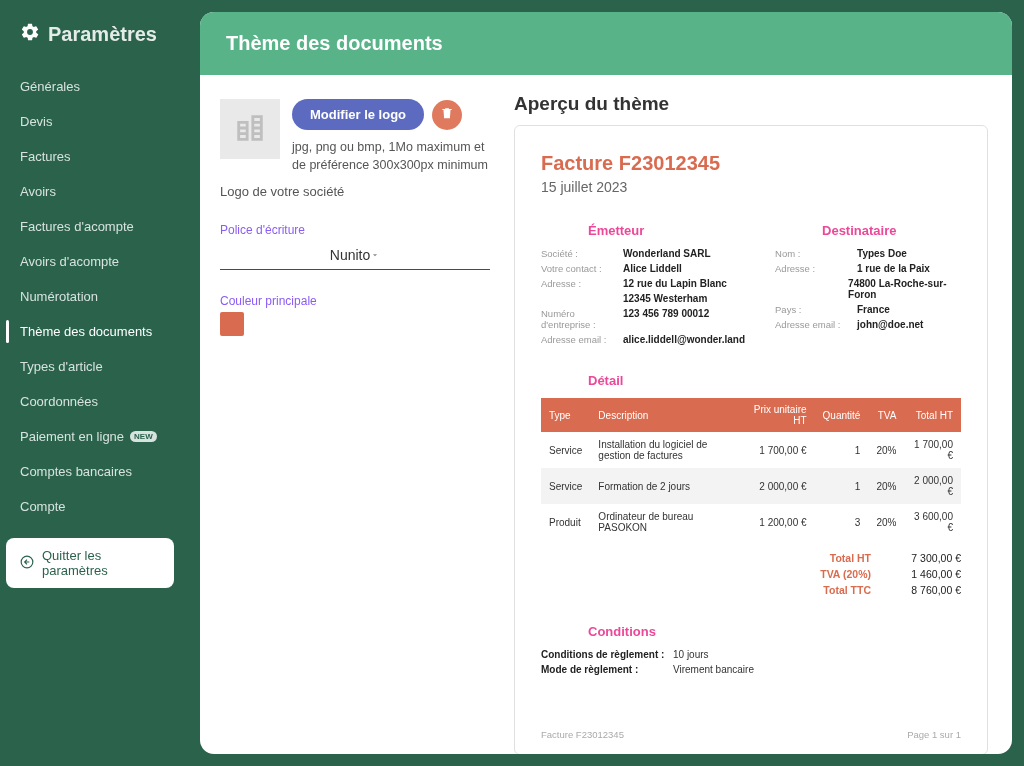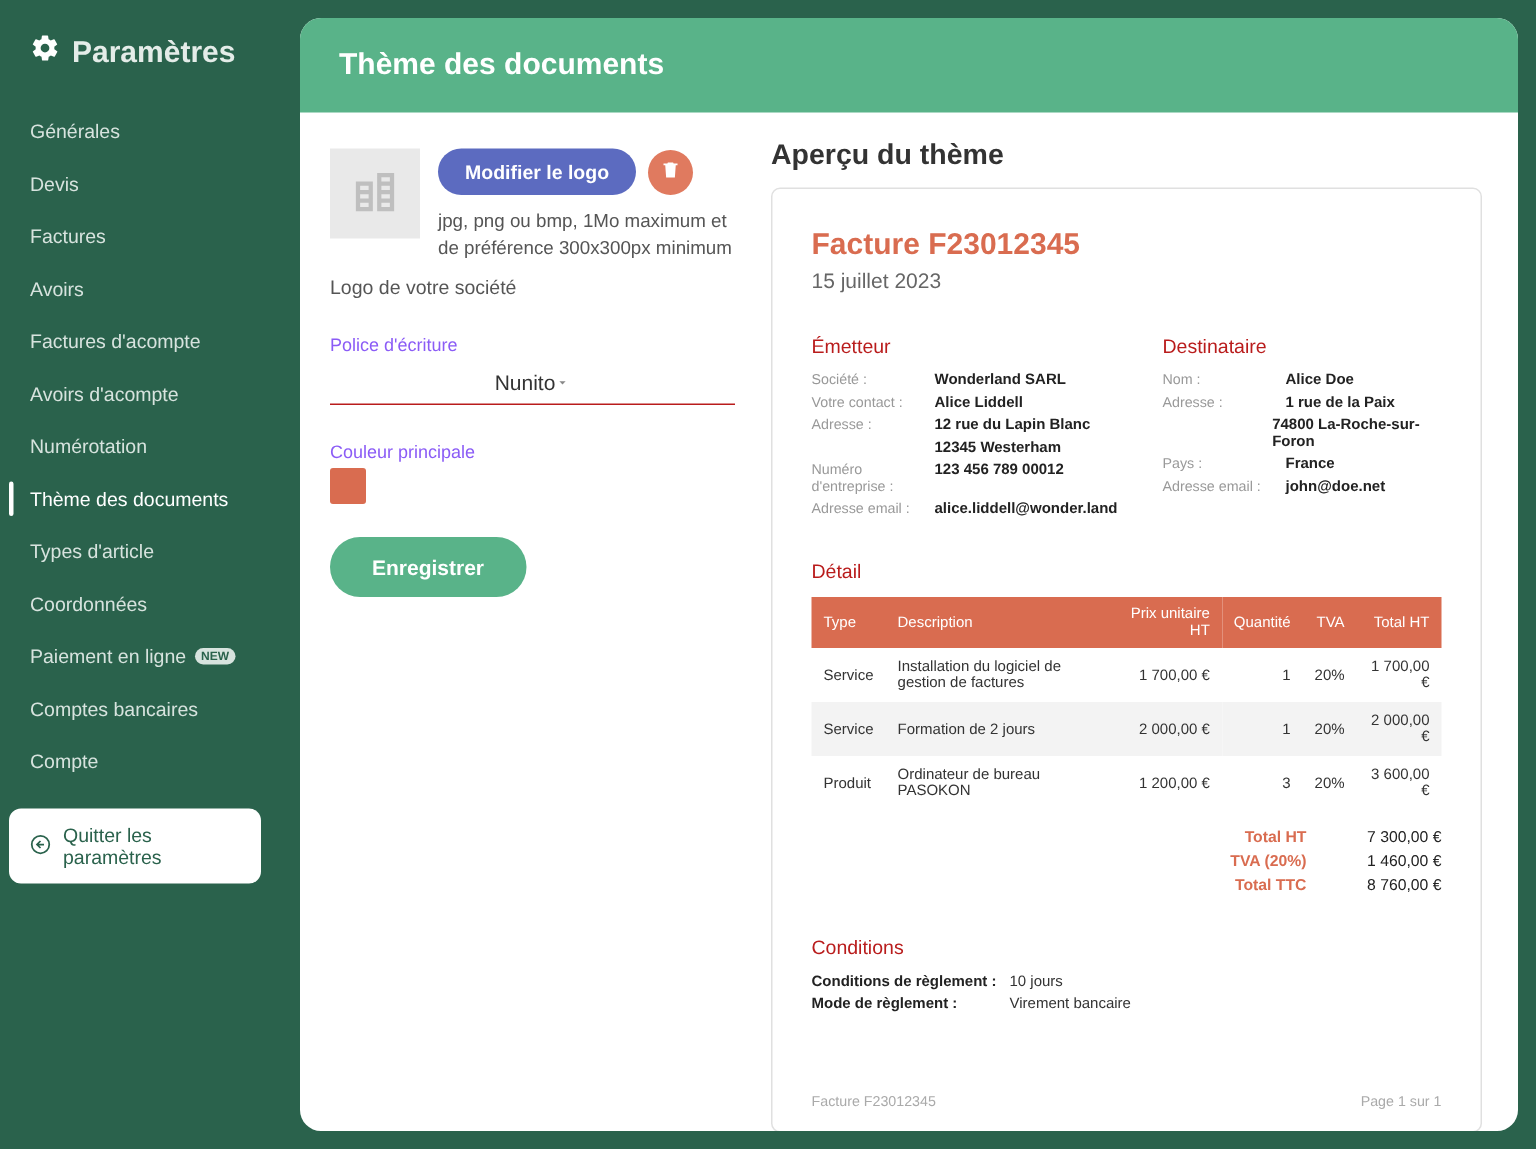--- a/index.html
+++ b/index.html
@@ -220,24 +220,25 @@
     color: #666;
     margin-bottom: 28px;
   }
   .two-col {
     display: flex;
     gap: 30px;
     margin-bottom: 24px;
   }
   .col { flex: 1; }
   .doc-h2 {
-    color: #b91c1c;
+    color: #ec4899;
     font-size: 13px;
-    font-weight: 400;
+    font-weight: 700;
     margin-bottom: 10px;
+    margin-left: 47px;
   }
   .kv { display: flex; margin-bottom: 4px; }
   .kv .k { width: 82px; color: #999; font-size: 9.5px; }
   .kv .v { font-size: 10px; color: #222; font-weight: 600; }
   .kv .v.normal { font-weight: 400; }
   .doc-table {
     width: 100%;
     border-collapse: collapse;
     font-size: 10px;
     margin-top: 6px;
@@ -380,23 +381,20 @@
           <span>
             <svg width="10" height="10" viewBox="0 0 24 24" fill="#888">
                 <path d="M7 10l5 5 5-5z"></path>
               </svg>
           </span>
         </div>
 
         <div class="section-small">Couleur principale</div>
         <div class="swatch"></div>
 
-        <div class="save-wrap">
-          <button class="btn btn-green">Enregistrer</button>
-        </div>
       </div>
 
       <div class="preview-col">
         <div class="preview-title">Aperçu du thème</div>
         <div class="doc">
           <div class="doc-h1">Facture F23012345</div>
           <div class="doc-date">15 juillet 2023</div>
 
           <div class="two-col">
             <div class="col">
@@ -426,21 +424,21 @@
                     <span class="k">Adresse email :</span>
                     <span class="v">alice.liddell@wonder.land</span>
                   </div>
                 </div>
             </div>
             <div class="col">
               <div class="doc-h2">Destinataire</div>
               <div id="recipient-rows">
                   <div class="kv">
                     <span class="k">Nom :</span>
-                    <span class="v">Alice Doe</span>
+                    <span class="v">Types Doe</span>
                   </div>
                   <div class="kv">
                     <span class="k">Adresse :</span>
                     <span class="v">1 rue de la Paix</span>
                   </div>
                   <div class="kv">
                     <span class="k"></span>
                     <span class="v">74800 La-Roche-sur-Foron</span>
                   </div>
                   <div class="kv">

